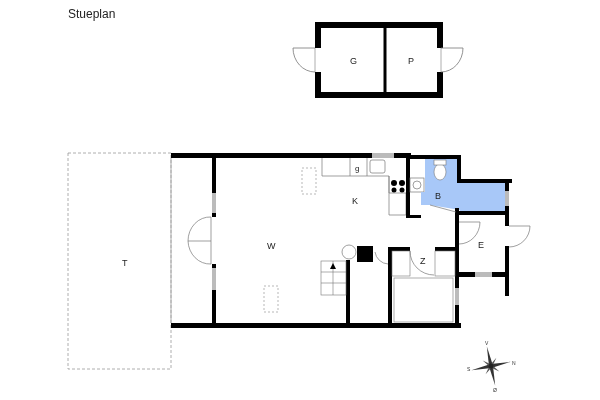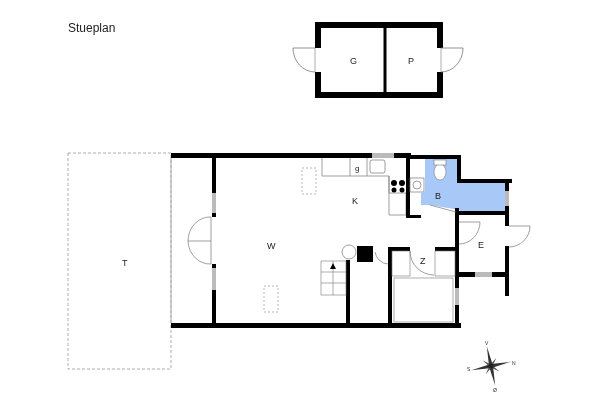--- a/index.html
+++ b/index.html
@@ -1,18 +1,18 @@
 <!DOCTYPE html>
 <html><head>
 <meta charset="utf-8">
 <style>
   html, body { margin: 0; padding: 0; background: #ffffff; }
   body { width: 600px; height: 400px; position: relative; overflow: hidden;
          font-family: "Liberation Sans", sans-serif; }
-  .title { position: absolute; left: 68px; top: 21px; font-size: 12px; color: #222; }
+  .title { position: absolute; left: 68px; top: 7px; font-size: 12px; color: #222; }
   svg { position: absolute; left: 0; top: 0; }
   .lbl { font-family: "Liberation Sans", sans-serif; font-size: 9px; fill: #222; }
   .clbl { font-family: "Liberation Sans", sans-serif; font-size: 5px; fill: #333; }
 </style>
 </head>
 <body>
 
 <div class="title">Stueplan</div>
 
 <svg width="600" height="400" viewBox="0 0 600 400">

